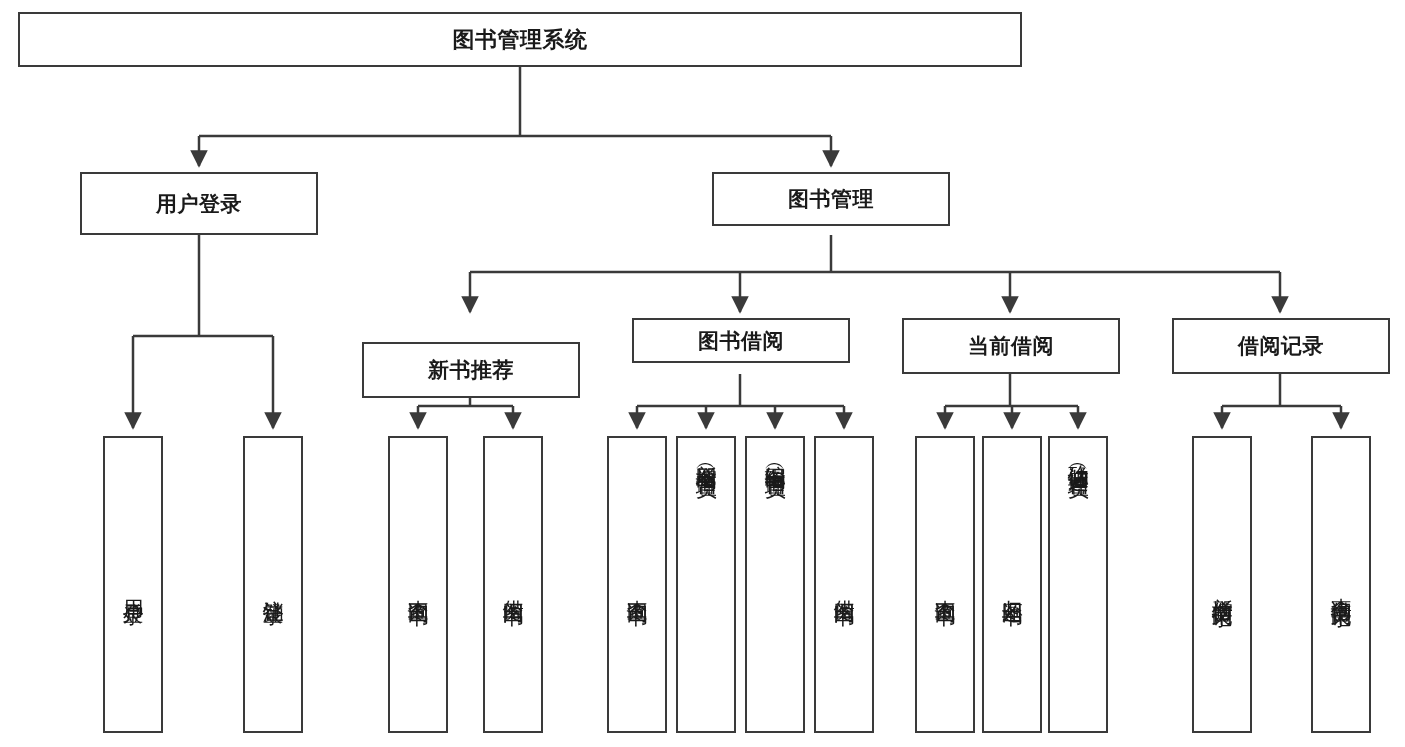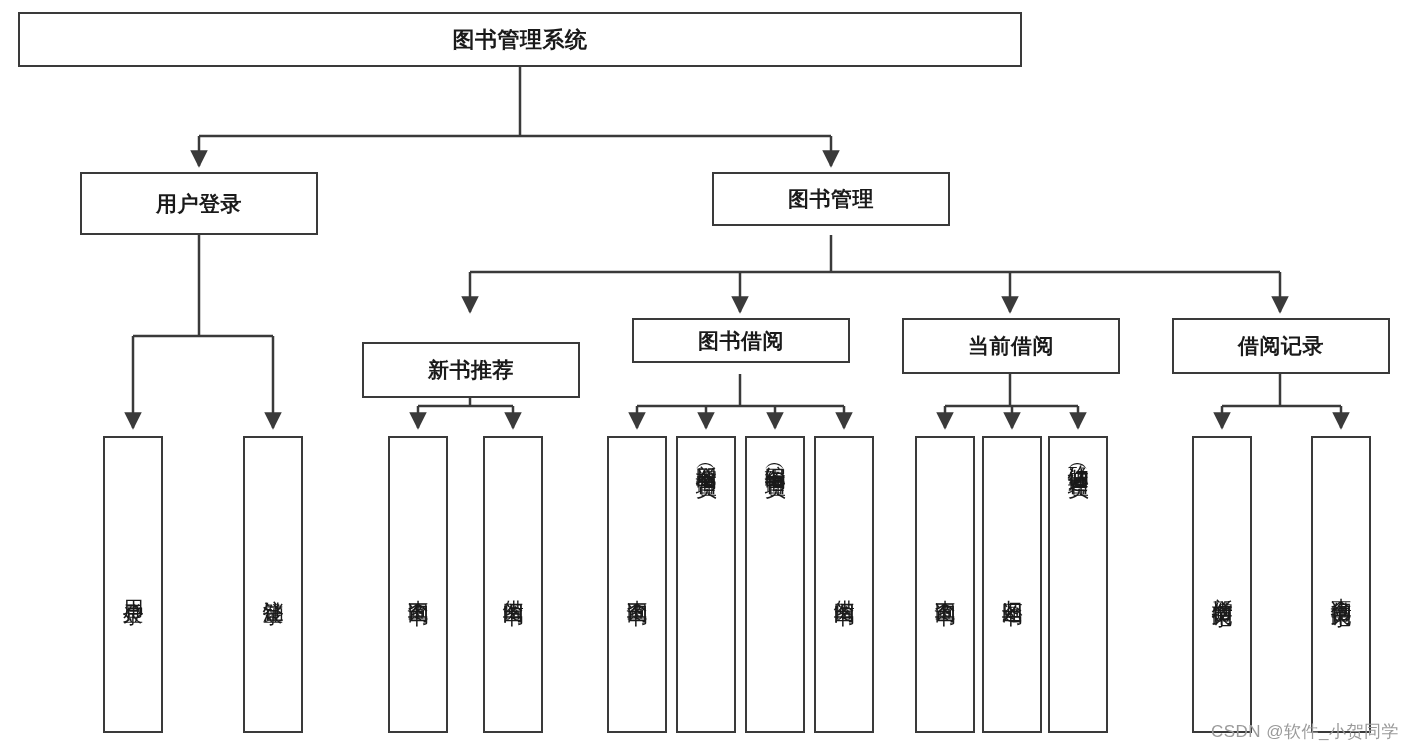--- a/index.html
+++ b/index.html
@@ -232,15 +232,14 @@
       <span class="vtext">新增借阅记录</span>
     </div>
   </div>
 
   <div class="node node-leaf" style="left:1311px; top:436px; width:60px; height:297px;">
     <div class="leaf-inner">
       <span class="vtext">查询借阅记录</span>
     </div>
   </div>
 
-  <div class="watermark">CSDN @软件_小贺同学</div>
 
 </div>
 
 </body></html>

